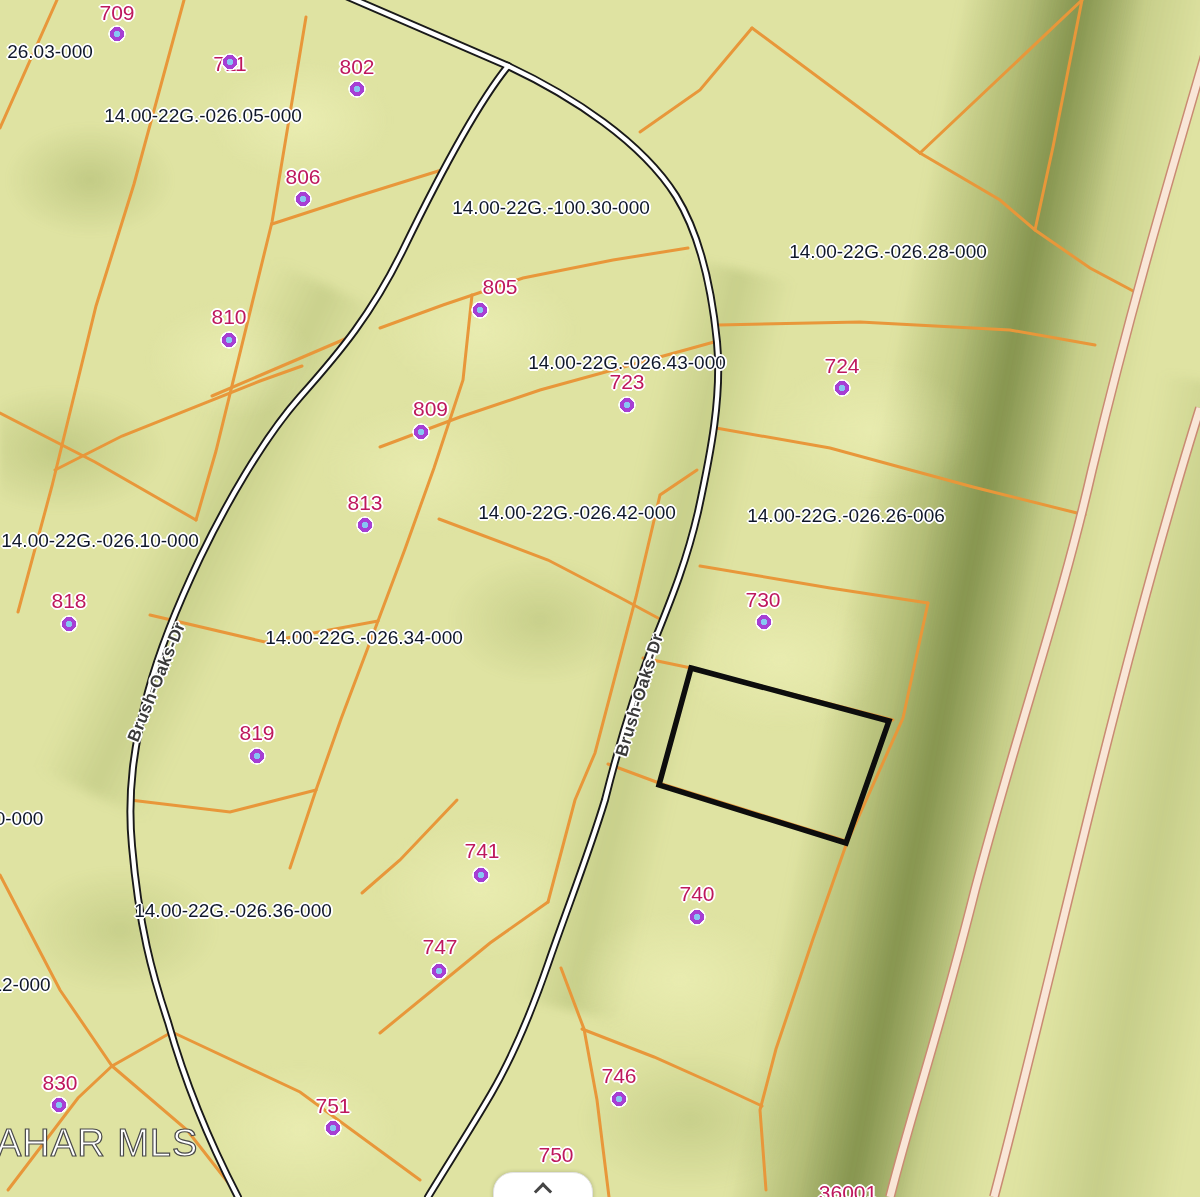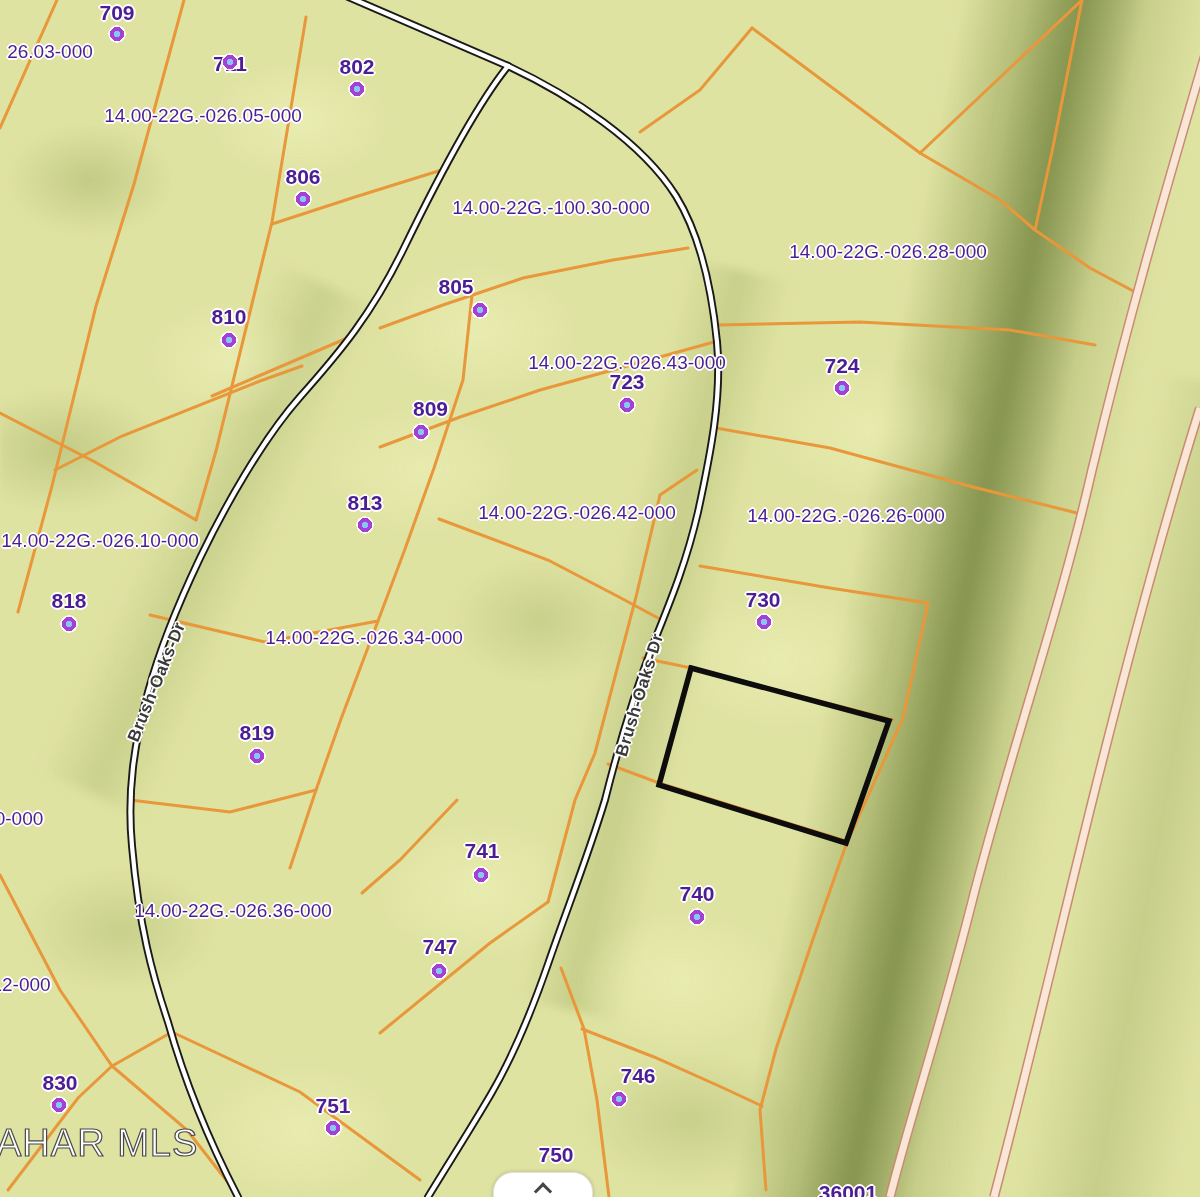--- a/index.html
+++ b/index.html
@@ -10,25 +10,25 @@
   }
   #stage *{box-sizing:border-box;}
   .shade{position:absolute;pointer-events:none;}
   .svglayer{position:absolute;left:0;top:0;width:1200px;height:1197px;}
   .halo{
     text-shadow:-2px 0 0 #fff,2px 0 0 #fff,0 -2px 0 #fff,0 2px 0 #fff,
     -1px -1px 0 #fff,1px -1px 0 #fff,-1px 1px 0 #fff,1px 1px 0 #fff;
   }
   .pid{
     position:absolute;transform:translate(-50%,-50%);
-    font-size:19px;font-weight:400;color:#4c1d95;white-space:nowrap;letter-spacing:0;
+    font-size:19px;font-weight:400;color:#0f172a;white-space:nowrap;letter-spacing:0;
   }
   .lotnum{
     position:absolute;transform:translate(-50%,-50%);
-    font-size:21px;font-weight:700;color:#4c1d95;white-space:nowrap;
+    font-size:21px;font-weight:400;color:#be185d;white-space:nowrap;
   }
   .lotdot{
     position:absolute;width:18px;height:18px;border-radius:50%;
     transform:translate(-50%,-50%);
     background:radial-gradient(circle at 50% 50%,
       #86c6f2 0px,#86c6f2 3.5px,
       #a63fd4 3.5px,#a63fd4 7px,
       rgba(255,255,255,.95) 7px,rgba(255,255,255,.95) 8.5px,
       rgba(255,255,255,0) 9px);
   }
@@ -148,43 +148,43 @@
     <path d="M691,668 L889,721 L846,843 L659,785 Z" fill="none" stroke="#0d0d0d" stroke-width="5.5" stroke-linejoin="miter"></path>
   </svg>
 
   <div class="pid halo" style="left: 50px; top: 52px;">26.03-000</div>
   <div class="pid halo" style="left: 203px; top: 116px;">14.00-22G.-026.05-000</div>
   <div class="pid halo" style="left: 551px; top: 208px;">14.00-22G.-100.30-000</div>
   <div class="pid halo" style="left: 888px; top: 252px;">14.00-22G.-026.28-000</div>
   <div class="pid halo" style="left: 627px; top: 363px;">14.00-22G.-026.43-000</div>
   <div class="pid halo" style="left: 100px; top: 541px; text-align: right;">14.00-22G.-026.10-000</div>
   <div class="pid halo" style="left: 577px; top: 513px;">14.00-22G.-026.42-000</div>
-  <div class="pid halo" style="left: 846px; top: 516px;">14.00-22G.-026.26-000</div>
+  <div class="pid halo" style="left: 846px; top: 516px;">14.00-22G.-026.26-006</div>
   <div class="pid halo" style="left: 330px; top: 638px; margin-left: 34px;">14.00-22G.-026.34-000</div>
   <div class="pid halo" style="left: 19px; top: 819px;">0-000</div>
   <div class="pid halo" style="left: 233px; top: 911px;">14.00-22G.-026.36-000</div>
   <div class="pid halo" style="left: 21px; top: 985px;">12-000</div>
 
   <div class="lotnum halo" style="left: 117px; top: 13px;">709</div>
   <div class="lotnum halo" style="left: 230px; top: 40px; margin-top: 24px;">711</div>
   <div class="lotnum halo" style="left: 357px; top: 67px;">802</div>
   <div class="lotnum halo" style="left: 303px; top: 177px;">806</div>
   <div class="lotnum halo" style="left: 229px; top: 317px;">810</div>
-  <div class="lotnum halo" style="left: 456px; top: 287px;">805</div>
+  <div class="lotnum halo" style="left: 500px; top: 287px;">805</div>
   <div class="lotnum halo" style="left: 421px; top: 409px; padding-left: 19px;">809</div>
   <div class="lotnum halo" style="left: 365px; top: 503px;">813</div>
   <div class="lotnum halo" style="left: 69px; top: 601px;">818</div>
   <div class="lotnum halo" style="left: 627px; top: 382px;">723</div>
   <div class="lotnum halo" style="left: 842px; top: 366px;">724</div>
   <div class="lotnum halo" style="left: 763px; top: 600px;">730</div>
   <div class="lotnum halo" style="left: 257px; top: 733px;">819</div>
   <div class="lotnum halo" style="left: 482px; top: 851px;">741</div>
   <div class="lotnum halo" style="left: 697px; top: 894px;">740</div>
   <div class="lotnum halo" style="left: 440px; top: 947px;">747</div>
-  <div class="lotnum halo" style="left: 619px; top: 1076px; margin-left: 19px;">746</div>
+  <div class="lotnum halo" style="left: 619px; top: 1076px;">746</div>
   <div class="lotnum halo" style="left: 60px; top: 1083px;">830</div>
   <div class="lotnum halo" style="left: 333px; top: 1106px;">751</div>
   <div class="lotnum halo" style="left: 556px; top: 1155px;">750</div>
   <div class="lotnum halo" style="left: 848px; top: 1193px;">36001</div>
 
   <div class="lotdot" style="left: 117px; top: 34px;"></div>
   <div class="lotdot" style="left: 230px; top: 62px;"></div>
   <div class="lotdot" style="left: 357px; top: 89px;"></div>
   <div class="lotdot" style="left: 303px; top: 199px;"></div>
   <div class="lotdot" style="left: 229px; top: 340px;"></div>

